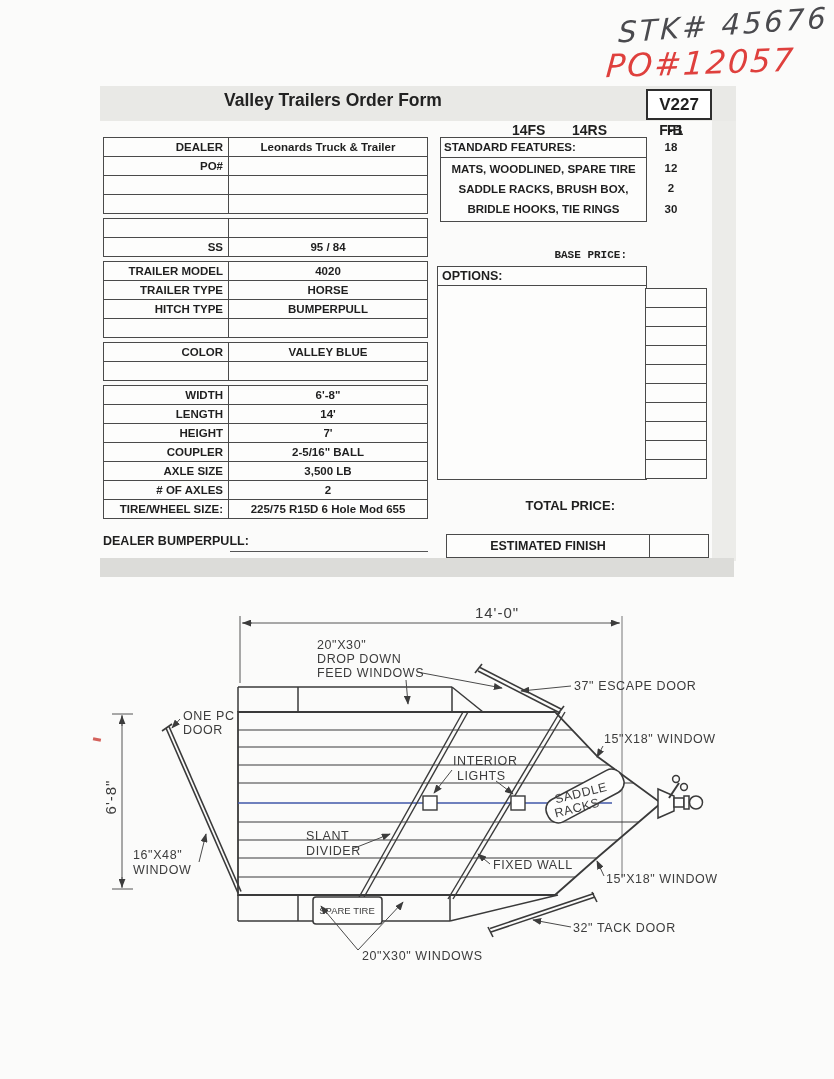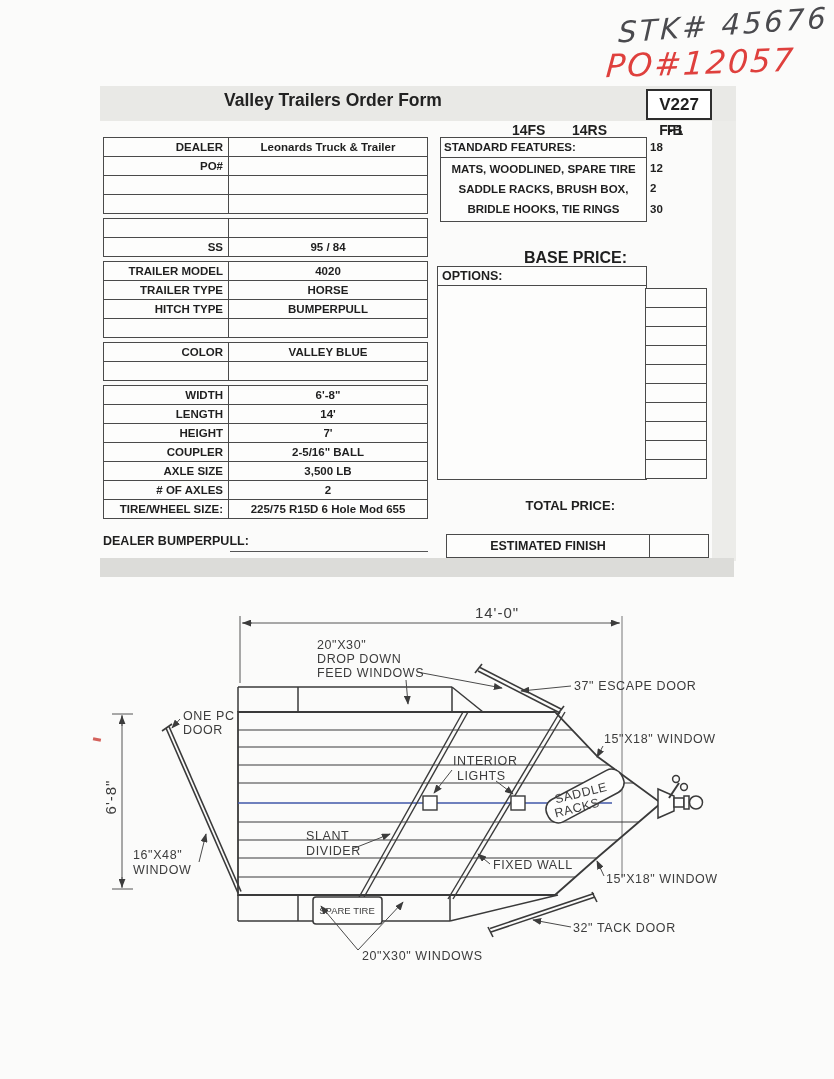--- a/index.html
+++ b/index.html
@@ -25,23 +25,23 @@
           font-size:11.5px;font-weight:bold;line-height:18px;white-space:nowrap;}
   .tval{flex:1;text-align:center;font-size:11.5px;font-weight:bold;line-height:18px;white-space:nowrap;}
   
   .fhead{position:absolute;top:122px;font-size:14px;font-weight:bold;}
   .fbox{left:440px;top:137px;width:205px;border:1.2px solid #4a4a4a;background:#fdfdfc;}
   .fbox .ftitle{border-bottom:1.2px solid #4a4a4a;height:19px;line-height:19px;padding-left:3px;
                 font-size:11.5px;font-weight:bold;}
   .flines{padding:1px 0 2px 0;}
   .fline{height:20px;line-height:20px;text-align:center;font-size:11.5px;font-weight:bold;}
   .fvals{left:650px;top:137px;width:42px;}
-  .fval{height:20.5px;line-height:20.5px;font-size:11.5px;font-weight:bold;}
-  
-  .baseprice{left:480px;top:249px;width:147px;text-align:right;font-size:16px;font-weight:bold;}
+  .fval{height:20.5px;line-height:20.5px;text-align:center;font-size:11.5px;font-weight:bold;}
+  
+  .baseprice{left:480px;top:249px;width:147px;text-align:right;font-size:11px;font-weight:bold;font-family:Liberation Mono, monospace;}
   .optbox{left:437px;top:266px;width:208px;height:212px;border:1.2px solid #4a4a4a;background:#fdfdfc;}
   .optlabel{border-bottom:1px solid #4a4a4a;height:18px;line-height:18px;padding-left:4px;
             font-size:12.5px;font-weight:bold;}
   .pricecells{left:645px;top:288px;width:62px;border-top:1px solid #4a4a4a;}
   .pcell{height:18px;border:1px solid #4a4a4a;border-top:none;background:#fdfdfc;}
   .totalprice{left:460px;top:498px;width:155px;text-align:right;font-size:13px;font-weight:bold;}
   .estbox{left:446px;top:534px;width:261px;height:22px;border:1.3px solid #4a4a4a;display:flex;background:#fdfdfc;}
   .estbox .estlabel{width:202px;border-right:1.3px solid #4a4a4a;text-align:center;
                     font-size:12.5px;font-weight:bold;line-height:22px;}
   .sig{left:103px;top:534px;font-size:12.5px;font-weight:bold;}

